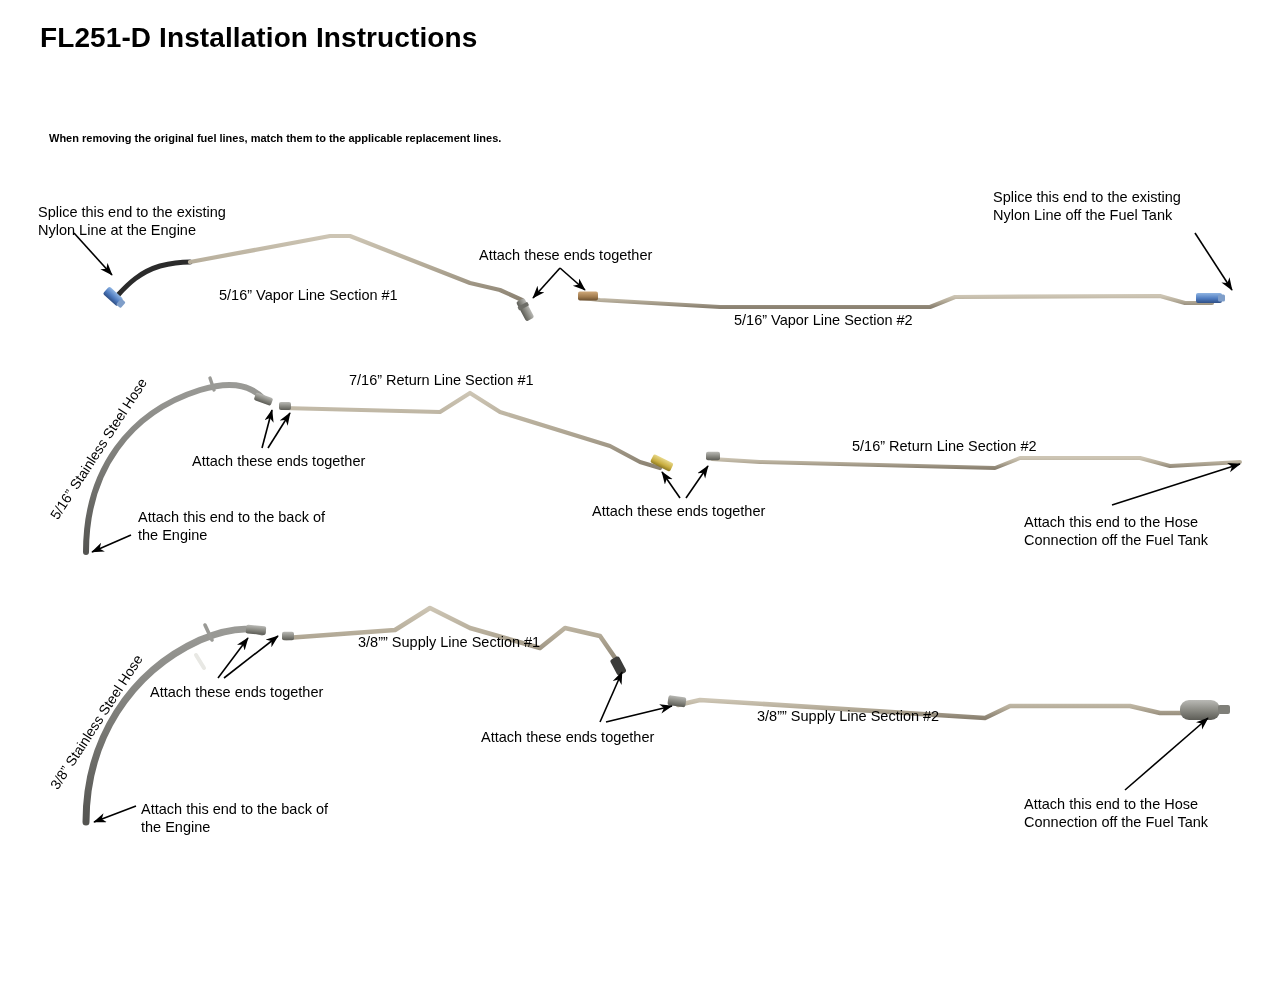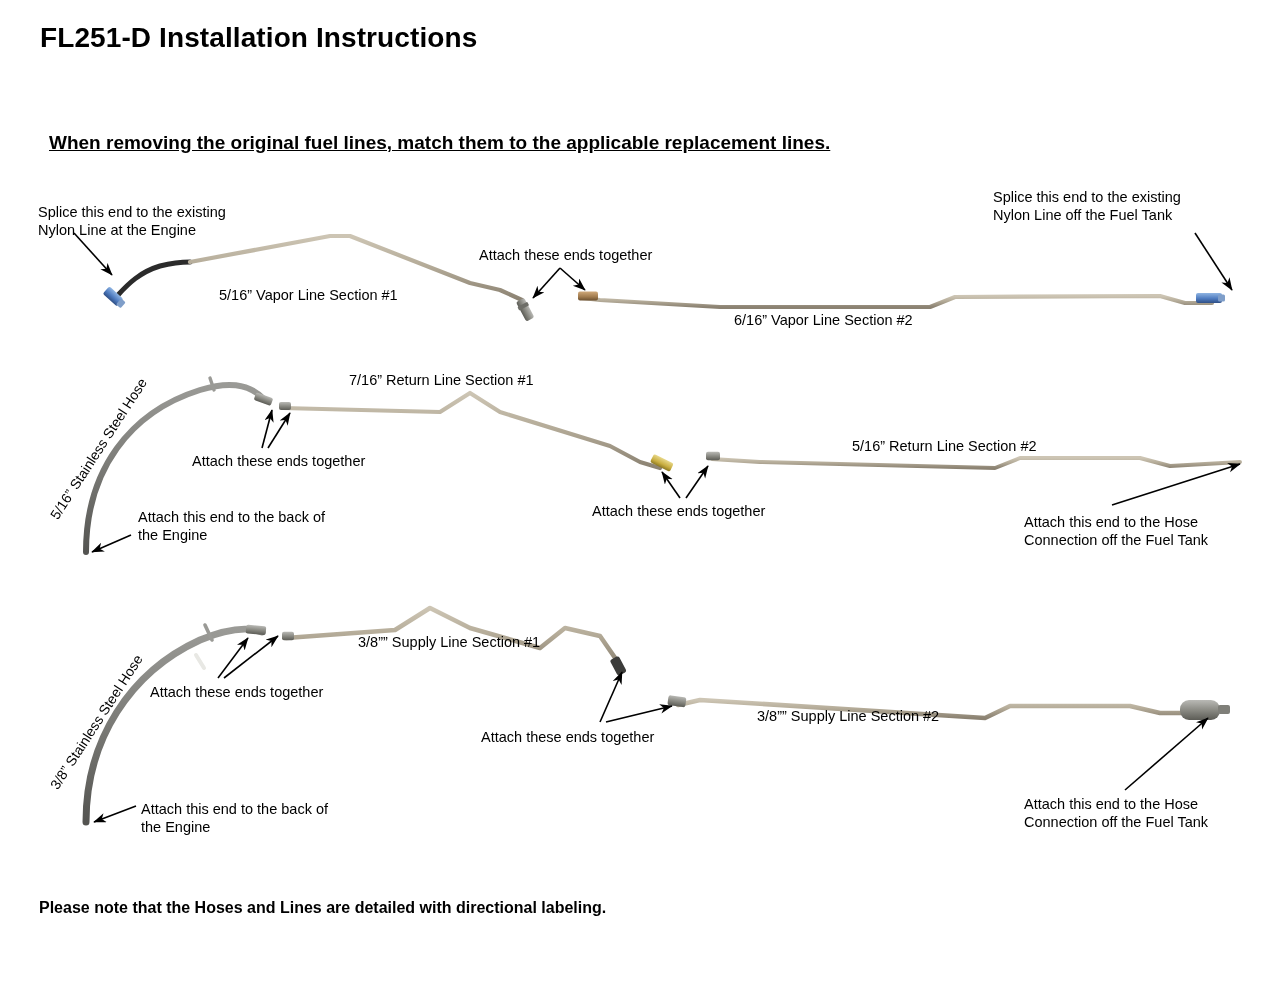--- a/index.html
+++ b/index.html
@@ -30,23 +30,22 @@
     position: absolute;
     left: 47px;
     top: 80px;
     font-size: 17px;
     font-weight: bold;
   }
   .instruction {
     position: absolute;
     left: 49px;
     top: 132px;
-    font-size: 19px;
-    font-weight: bold;
-    text-decoration: underline;
+    font-size: 11px;
+    font-weight: bold;
   }
   .note-line1 {
     position: absolute;
     left: 39px;
     top: 899px;
     font-size: 16px;
     font-weight: bold;
   }
   .note-line2 {
     position: absolute;
@@ -227,21 +226,21 @@
     <path d="M136,806 L94,822" stroke="#000" stroke-width="1.6" fill="none" marker-end="url(#arrow)"></path>
     <path d="M1125,790 L1208,718" stroke="#000" stroke-width="1.6" fill="none" marker-end="url(#arrow)"></path>
   </svg>
 
   <div class="lbl" style="left:38px; top:203px;">Splice this end to the existing
 Nylon Line at the Engine</div>
   <div class="lbl" style="left:993px; top:188px;">Splice this end to the existing
 Nylon Line off the Fuel Tank</div>
   <div class="lbl" style="left:479px; top:246px;">Attach these ends together</div>
   <div class="lbl" style="left:219px; top:286px;">5/16” Vapor Line Section #1</div>
-  <div class="lbl" style="left:734px; top:311px;">6/16” Vapor Line Section #2</div>
+  <div class="lbl" style="left:734px; top:311px;">5/16” Vapor Line Section #2</div>
 
   <div class="lbl sm rot-a" style="left:46px; top:513px;">5/16” Stainless Steel Hose</div>
   <div class="lbl" style="left:192px; top:452px;">Attach these ends together</div>
   <div class="lbl" style="left:349px; top:371px;">7/16” Return Line Section #1</div>
   <div class="lbl" style="left:592px; top:502px;">Attach these ends together</div>
   <div class="lbl" style="left:852px; top:437px;">5/16” Return Line Section #2</div>
   <div class="lbl" style="left:138px; top:508px;">Attach this end to the back of
 the Engine</div>
   <div class="lbl" style="left:1024px; top:513px;">Attach this end to the Hose
 Connection off the Fuel Tank</div>
@@ -249,15 +248,14 @@
   <div class="lbl sm rot-b" style="left:46px; top:783px;">3/8” Stainless Steel Hose</div>
   <div class="lbl" style="left:150px; top:683px;">Attach these ends together</div>
   <div class="lbl" style="left:358px; top:633px;text-align:right;">3/8”” Supply Line Section #1</div>
   <div class="lbl" style="left:481px; top:728px;">Attach these ends together</div>
   <div class="lbl" style="left:757px; top:707px;">3/8”” Supply Line Section #2</div>
   <div class="lbl" style="left:141px; top:800px;">Attach this end to the back of
 the Engine</div>
   <div class="lbl" style="left:1024px; top:795px;">Attach this end to the Hose
 Connection off the Fuel Tank</div>
 
-  <div class="note-line1">Please note that the Hoses and Lines are detailed with directional labeling.</div>
 
 </div>
 
 </body></html>

